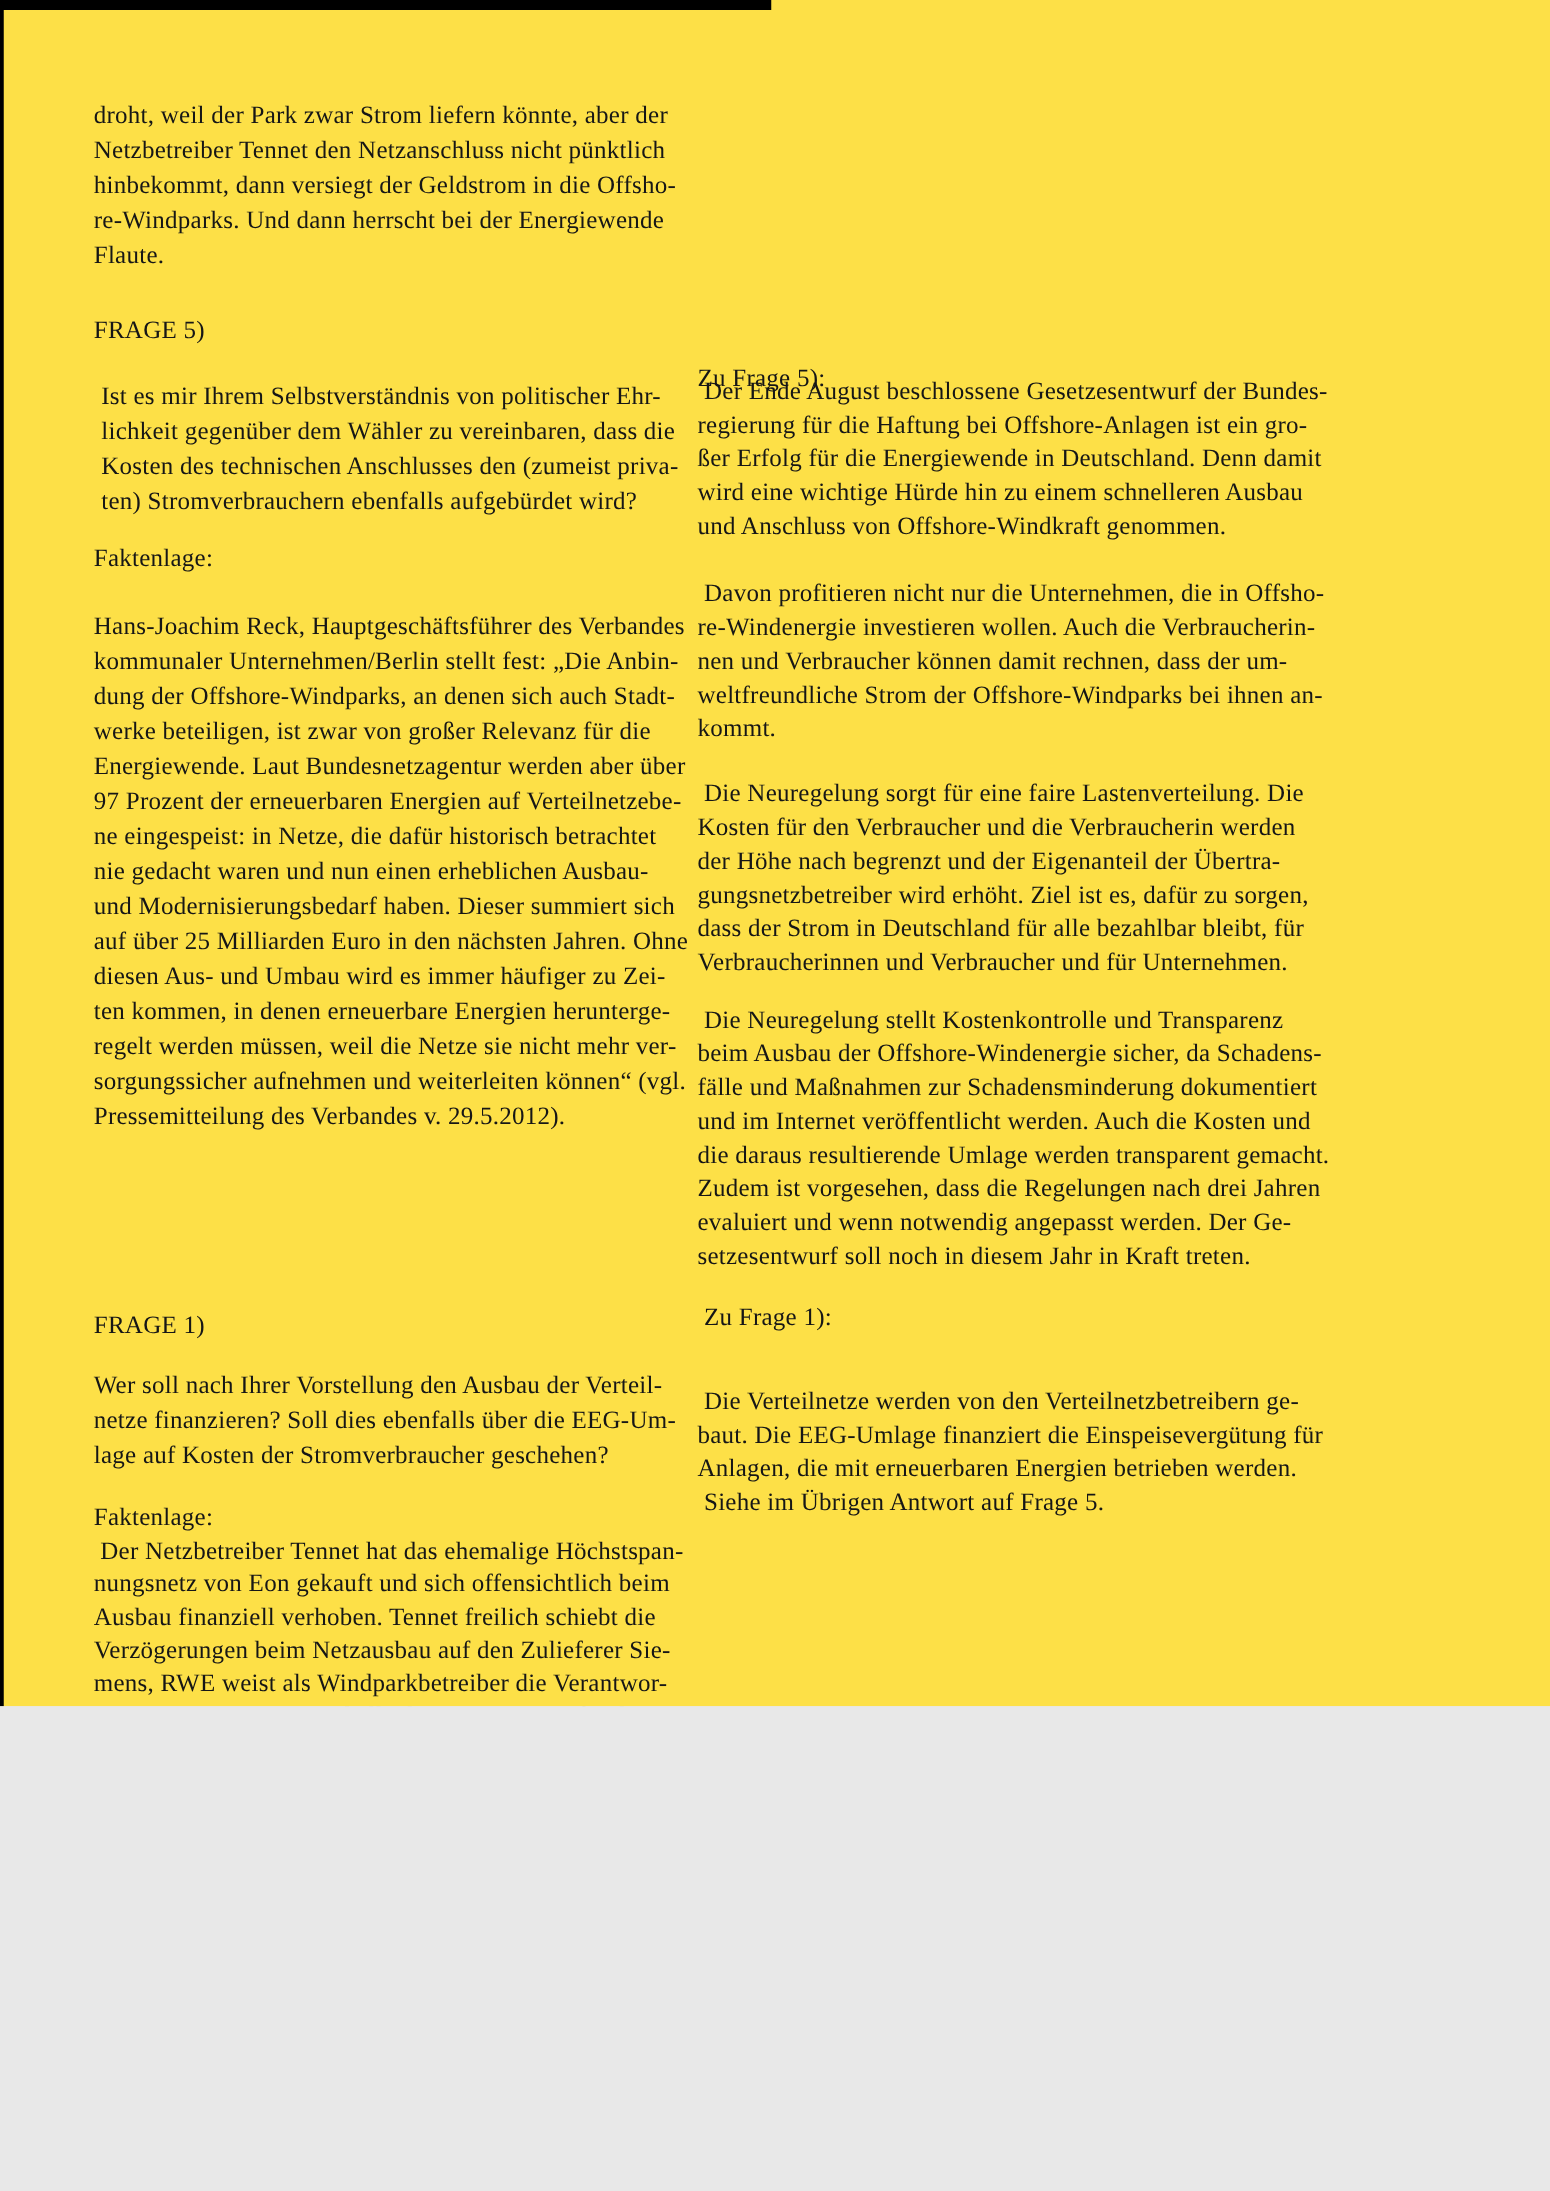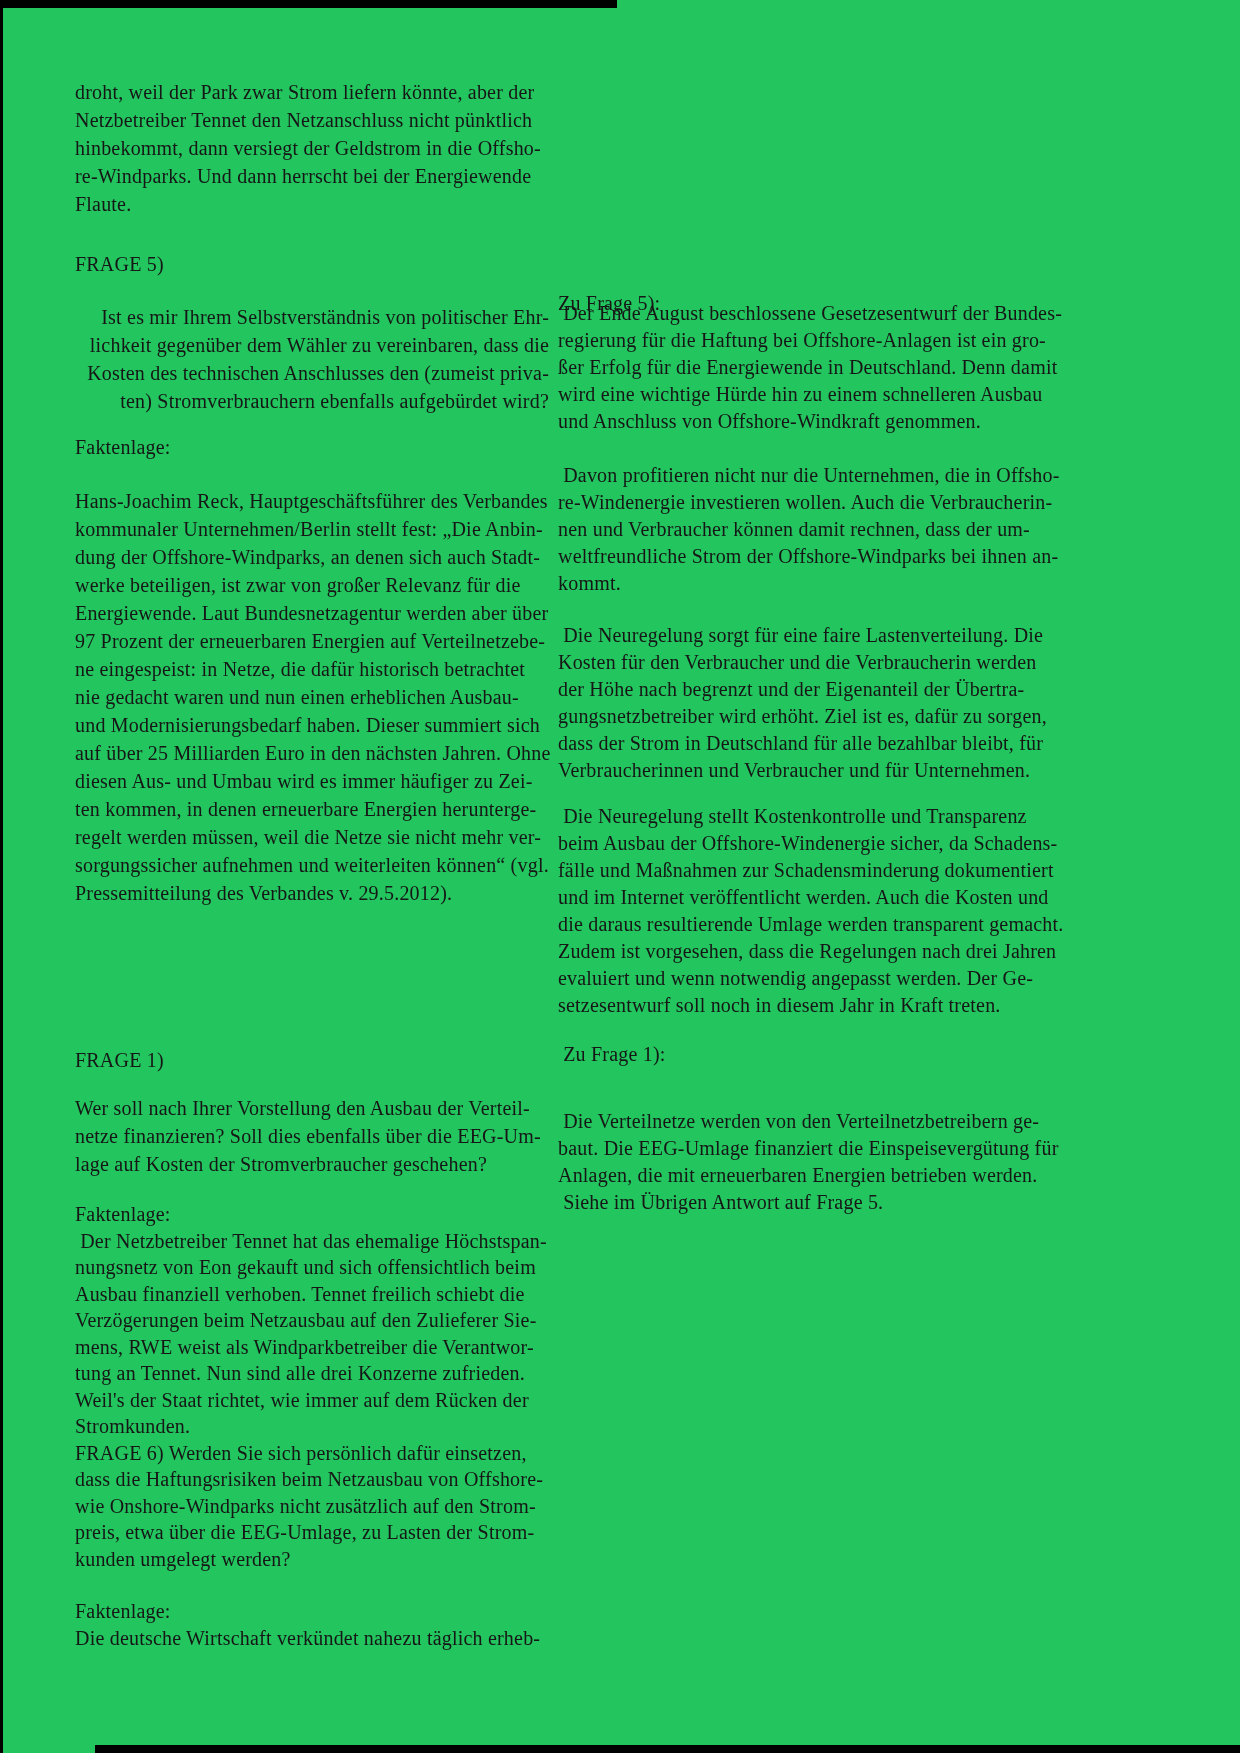--- a/index.html
+++ b/index.html
@@ -1,20 +1,20 @@
 <!DOCTYPE html>
 <html><head>
 <meta charset="utf-8">
 <style>
   html, body { margin: 0; padding: 0; background: #e8e8e8; }
   .page {
     position: relative;
     width: 1240px;
-    height: 1753px;
-    background: #22c55e;
+    height: 1365px;
+    background: #fde047;
     overflow: hidden;
     font-family: "Liberation Serif", "DejaVu Serif", serif;
     color: #161616;
   }
   .blk {
     position: absolute;
     white-space: pre-wrap;
     font-size: 20px;
     line-height: 28px;
     letter-spacing: 0.2px;
@@ -50,21 +50,21 @@
   <div class="scan-bar-top"></div>
   <div class="scan-line-left"></div>
   <div class="scan-bar-bottom"></div>
 
   <div class="blk col-left" style="left:75px; top:78px;">droht, weil der Park zwar Strom liefern könnte, aber der
 Netzbetreiber Tennet den Netzanschluss nicht pünktlich
 hinbekommt, dann versiegt der Geldstrom in die Offsho-
 re-Windparks. Und dann herrscht bei der Energiewende
 Flaute.</div>
   <div class="blk col-left" style="left:75px; top:250px;">FRAGE 5)</div>
-  <div class="blk col-left" style="left:63px; top:303px;text-align:right;">Ist es mir Ihrem Selbstverständnis von politischer Ehr-
+  <div class="blk col-left" style="left:81px; top:303px;">Ist es mir Ihrem Selbstverständnis von politischer Ehr-
 lichkeit gegenüber dem Wähler zu vereinbaren, dass die
 Kosten des technischen Anschlusses den (zumeist priva-
 ten) Stromverbrauchern ebenfalls aufgebürdet wird?</div>
   <div class="blk col-left" style="left:75px; top:433px;">Faktenlage:</div>
   <div class="blk col-left" style="left:75px; top:487px;">Hans-Joachim Reck, Hauptgeschäftsführer des Verbandes
 kommunaler Unternehmen/Berlin stellt fest: „Die Anbin-
 dung der Offshore-Windparks, an denen sich auch Stadt-
 werke beteiligen, ist zwar von großer Relevanz für die
 Energiewende. Laut Bundesnetzagentur werden aber über
 97 Prozent der erneuerbaren Energien auf Verteilnetzebe-

